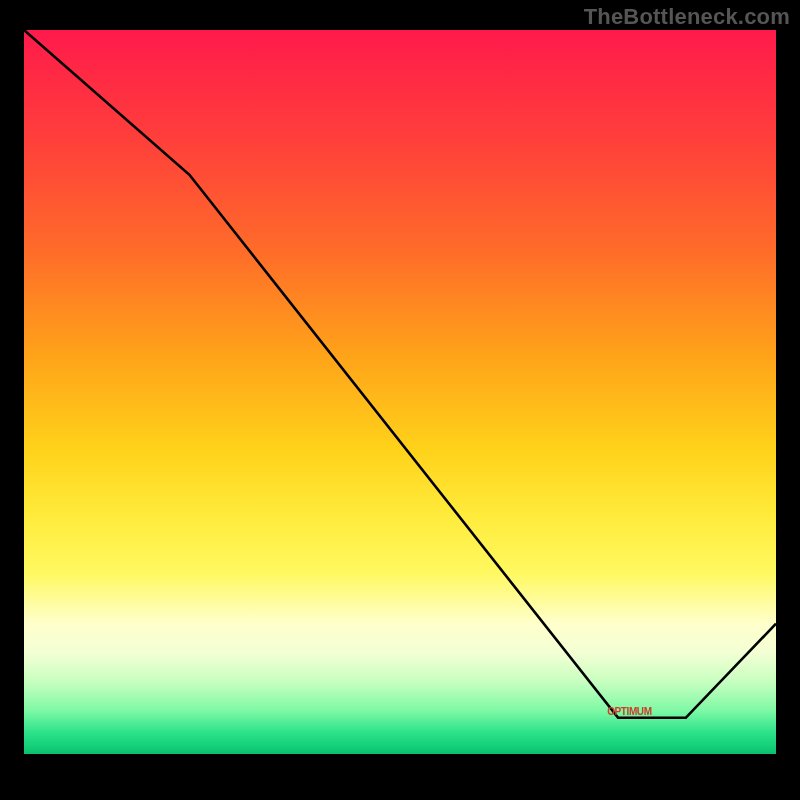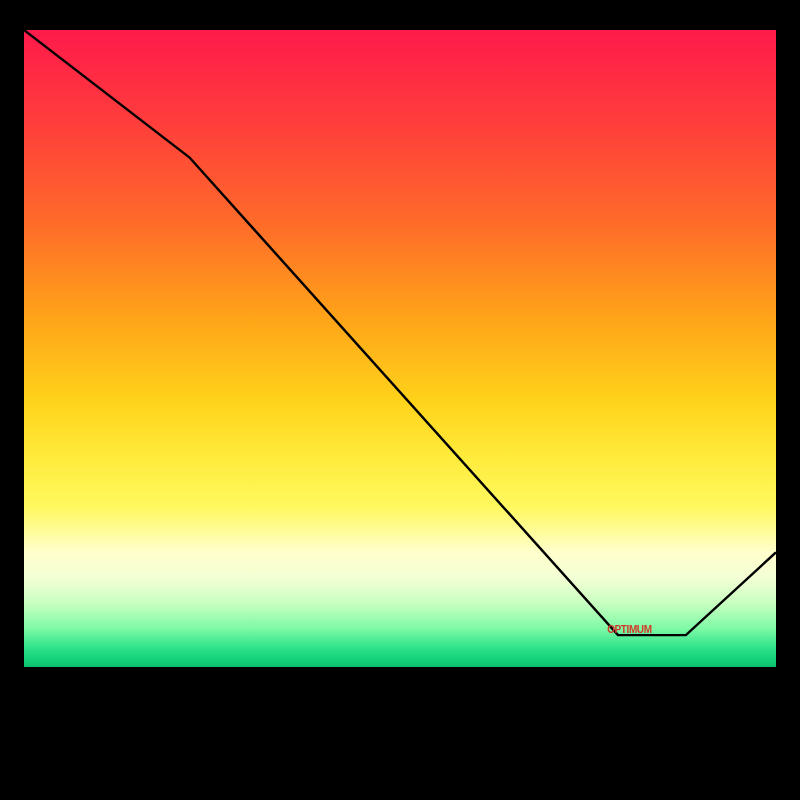--- a/index.html
+++ b/index.html
@@ -22,21 +22,21 @@
     font-size: 22px;
     font-weight: bold;
     letter-spacing: 0.2px;
     font-family: Arial, sans-serif;
   }
   .plot {
     position: absolute;
     left: 24px;
     top: 30px;
     width: 752px;
-    height: 637px;
+    height: 724px;
     background: linear-gradient(
       to bottom,
       #ff1a4b 0%,
       #ff3c3c 14%,
       #ff6a2a 30%,
       #ffa319 45%,
       #ffd21a 58%,
       #ffeb3b 67%,
       #fff960 75%,
       #ffffcc 82%,
@@ -62,20 +62,21 @@
     letter-spacing: -0.4px;
     font-family: Arial, sans-serif;
     white-space: nowrap;
     transform: translate(-50%, -50%);
   }
 </style>
 </head>
 <body>
 
 <div class="stage">
+  <div class="watermark">TheBottleneck.com</div>
 
   <div class="plot">
     <svg viewBox="0 0 100 100" preserveAspectRatio="none">
       <path id="series-path" d="M0.00 0.00 L22.00 20.00 L79.00 95.00 L88.00 95.00 L100.00 82.00" fill="none" stroke="#000" stroke-width="0.35"></path>
     </svg>
     <div id="annot" class="annot" style="left: 80.5%; top: 94.1%;">OPTIMUM</div>
   </div>
 </div>
 
 </body></html>

